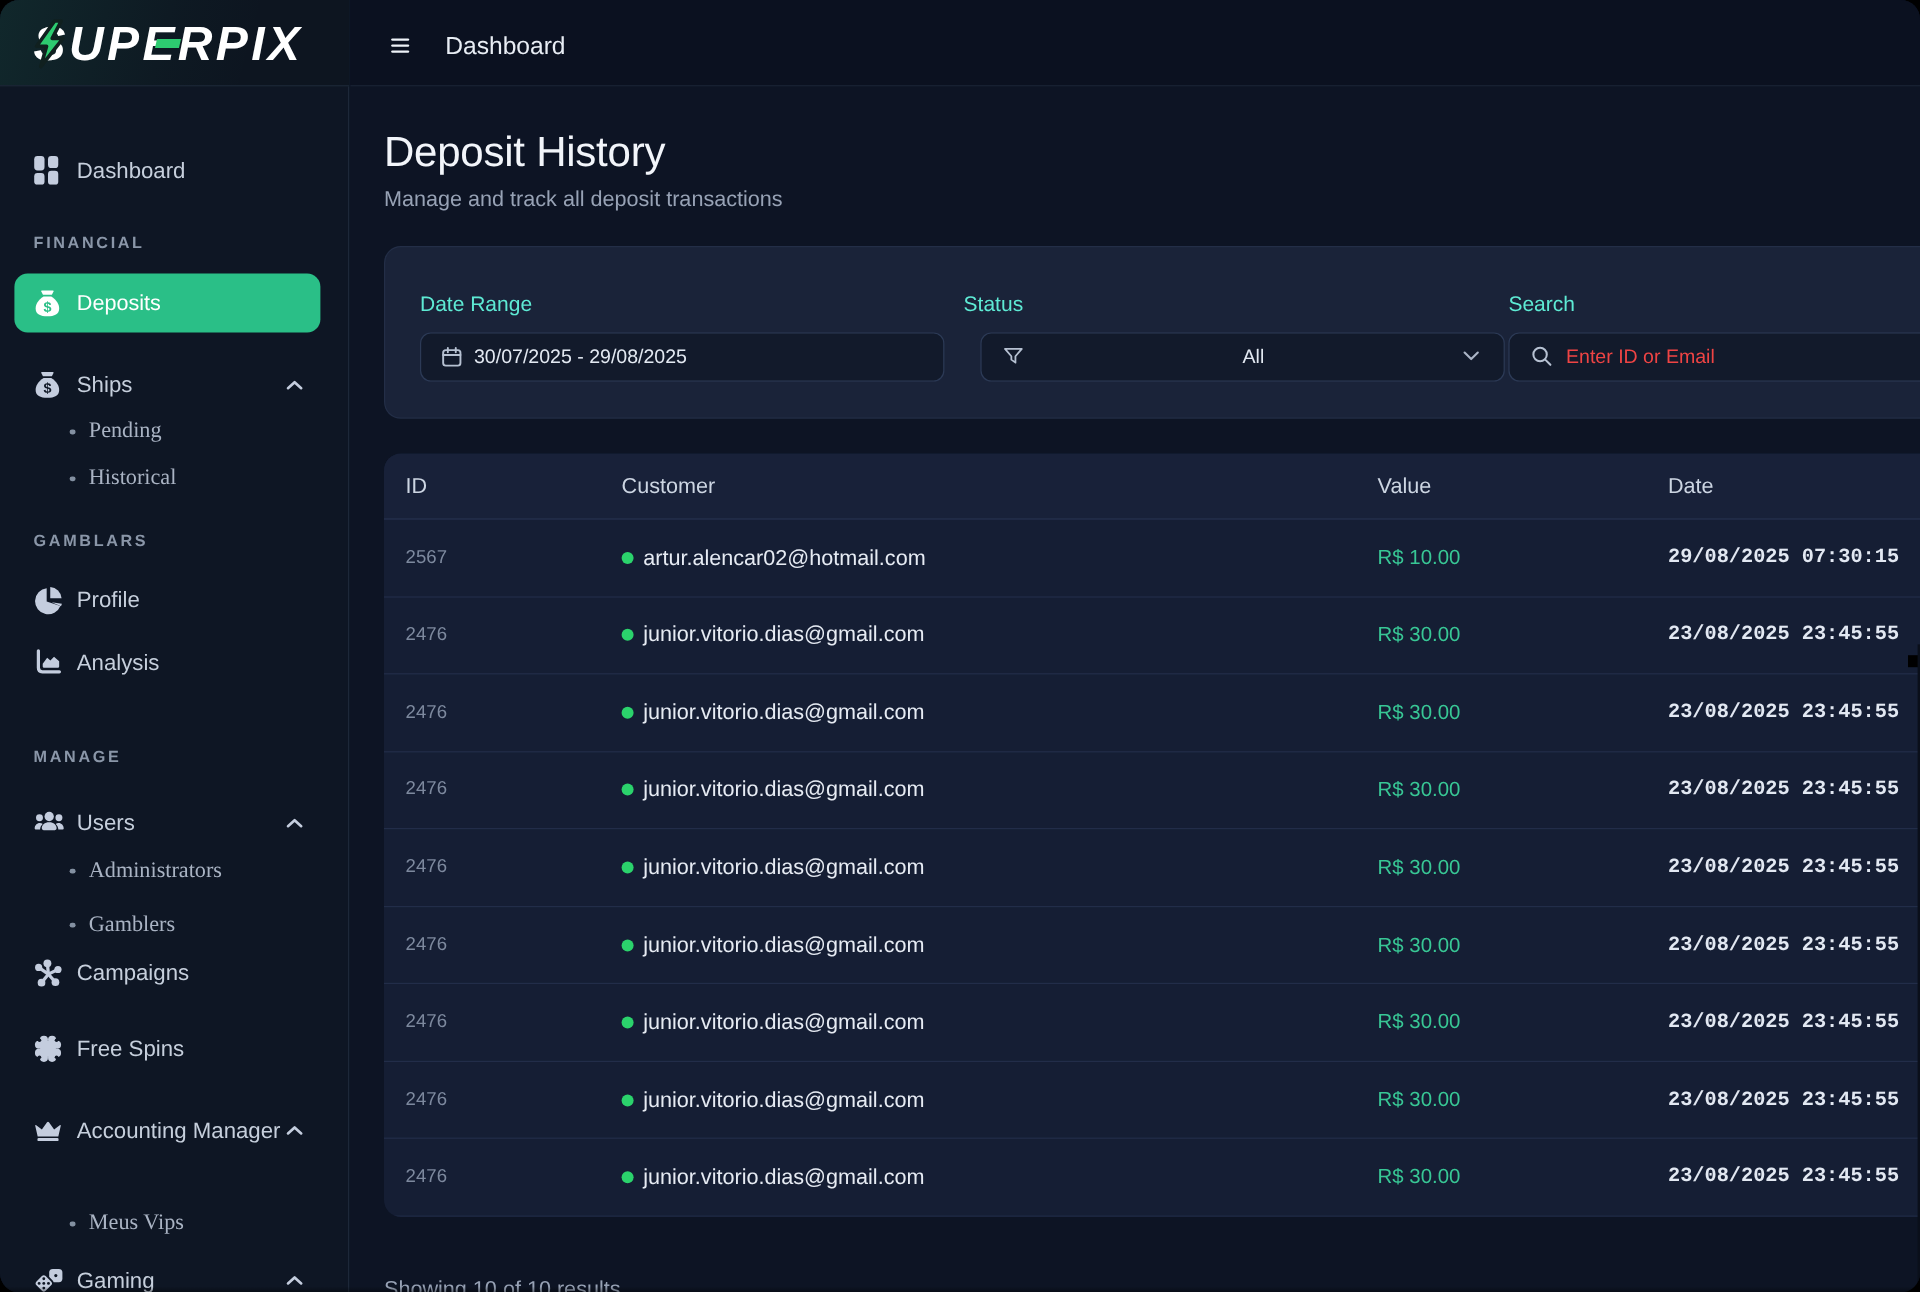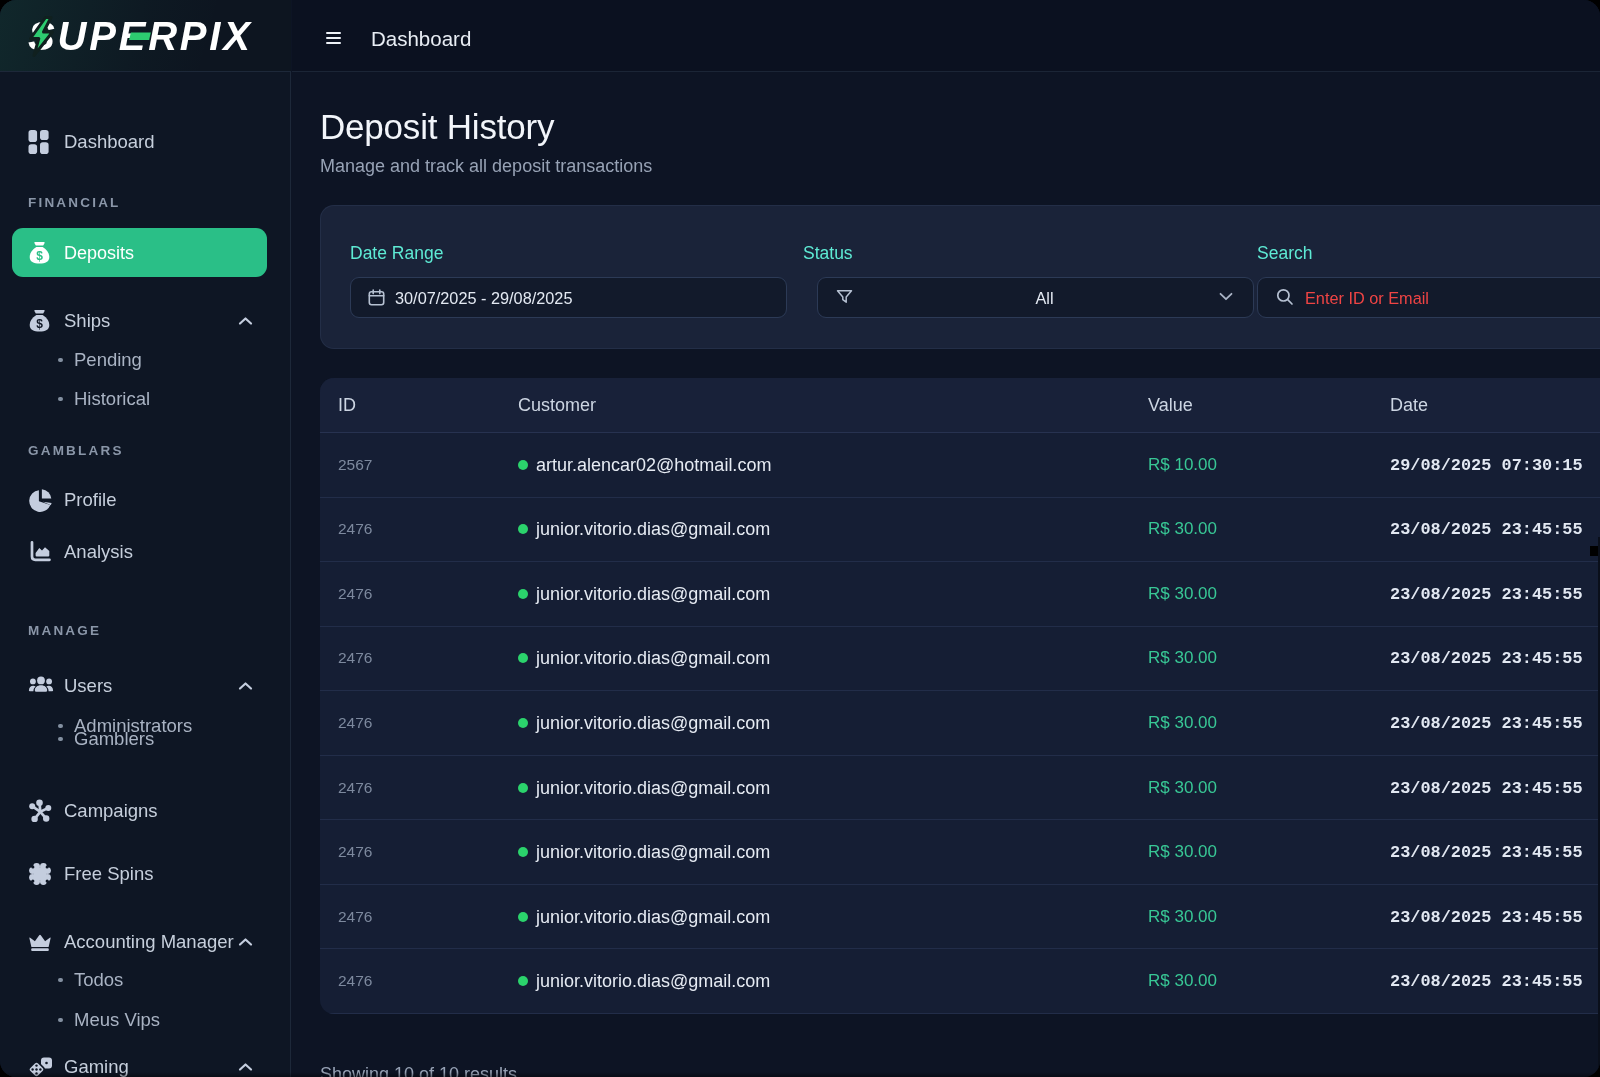--- a/index.html
+++ b/index.html
@@ -11,21 +11,21 @@
 .sidebar { position:absolute; left:0; top:0; width:291px; height:1077px;
   background:#0e1624; border-right:1px solid #1d2839; }
 .sidehead { position:absolute; left:0; top:0; width:291px; height:72px;
   background:linear-gradient(105deg, rgba(46,190,135,0.11) 0%, rgba(46,190,135,0.025) 50%, rgba(46,190,135,0) 72%), #0d1520;
   border-bottom:1px solid #1d2839; }
 .item { position:absolute; left:0; width:291px; height:48px; }
 .item .ico { position:absolute; left:28px; top:50%; transform:translateY(-50%); }
 .item .txt { position:absolute; left:64px; top:50%; transform:translateY(-50%);
   font-size:18.5px; color:#c6cfdc; white-space:nowrap; }
 .item .chev { position:absolute; left:238px; top:50%; transform:translateY(-50%); }
-.sub { position:absolute; left:0; width:291px; height:36px; }
+.sub { position:absolute; left:0; width:291px; height:36px;font-family:Liberation Serif, serif; }
 .sub .dot { position:absolute; left:58px; top:50%; width:4.5px; height:4.5px; margin-top:-2.2px;
   border-radius:50%; background:#909dafE6; }
 .sub .txt { position:absolute; left:74px; top:50%; transform:translateY(-50%);
   font-size:18.5px; color:#a9b3c3; white-space:nowrap; }
 .sect { position:absolute; left:28px; font-size:13.5px; font-weight:700;
   letter-spacing:2.2px; color:#8a96a8; }
 .depbtn { position:absolute; left:12px; top:228px; width:255px; height:49px;
   background:#2abf87; border-radius:11px; }
 .depbtn .txt { position:absolute; left:52px; top:50%; transform:translateY(-50%);
   font-size:18px; color:#fff; }
@@ -150,21 +150,21 @@
       </svg>
       <div class="txt">Users</div>
       <svg class="chev" width="15" height="9" viewBox="0 0 15 9" fill="none" stroke="#c4cdde" stroke-width="2.2" stroke-linecap="round" stroke-linejoin="round">
           <path d="M2 7 L7.5 2 L13 7"></path>
         </svg>
     </div>
     <div class="sub" style="top:708px">
         <div class="dot"></div>
         <div class="txt">Administrators</div>
       </div>
-    <div class="sub" style="top:721px">
+    <div class="sub" style="top:753px">
         <div class="dot"></div>
         <div class="txt">Gamblers</div>
       </div>
 
     <div class="item" style="top:787px">
       <svg class="ico" width="24" height="24" viewBox="0 0 24 24" fill="none" stroke="#c4cdde">
         <g stroke-width="2.7">
           <line x1="12.3" y1="12.8" x2="11.5" y2="3.8"></line>
           <line x1="12.3" y1="12.8" x2="4.2" y2="7.2"></line>
           <line x1="12.3" y1="12.8" x2="20.3" y2="8.9"></line>
@@ -206,24 +206,20 @@
     <div class="item" style="top:918px">
       <svg class="ico" width="24" height="24" viewBox="0 0 24 24" fill="#c4cdde">
         <path d="M2.2 7.7 L6.9 11.2 L11.2 5.3 Q12 4.2 12.8 5.3 L17.1 11.2 L21.8 7.7 Q22.9 7 22.6 8.3 L20.6 17 L3.4 17 L1.4 8.3 Q1.1 7 2.2 7.7 Z"></path>
         <rect x="3.2" y="18.3" width="17.6" height="2.6" rx="1"></rect>
       </svg>
       <div class="txt">Accounting Manager</div>
       <svg class="chev" width="15" height="9" viewBox="0 0 15 9" fill="none" stroke="#c4cdde" stroke-width="2.2" stroke-linecap="round" stroke-linejoin="round">
           <path d="M2 7 L7.5 2 L13 7"></path>
         </svg>
     </div>
-    <div class="sub" style="top:962px">
-        <div class="dot"></div>
-        <div class="txt">Todos</div>
-      </div>
     <div class="sub" style="top:1002px">
         <div class="dot"></div>
         <div class="txt">Meus Vips</div>
       </div>
 
     <div class="item" style="top:1043px">
       <svg class="ico" width="26" height="24" viewBox="0 0 26 24" fill="#c4cdde">
         <rect x="13" y="2.5" width="11" height="11" rx="3"></rect>
         <circle cx="18.5" cy="8" r="1.3" fill="#0e1624"></circle>
         <g transform="rotate(45 8.5 14.5)">

